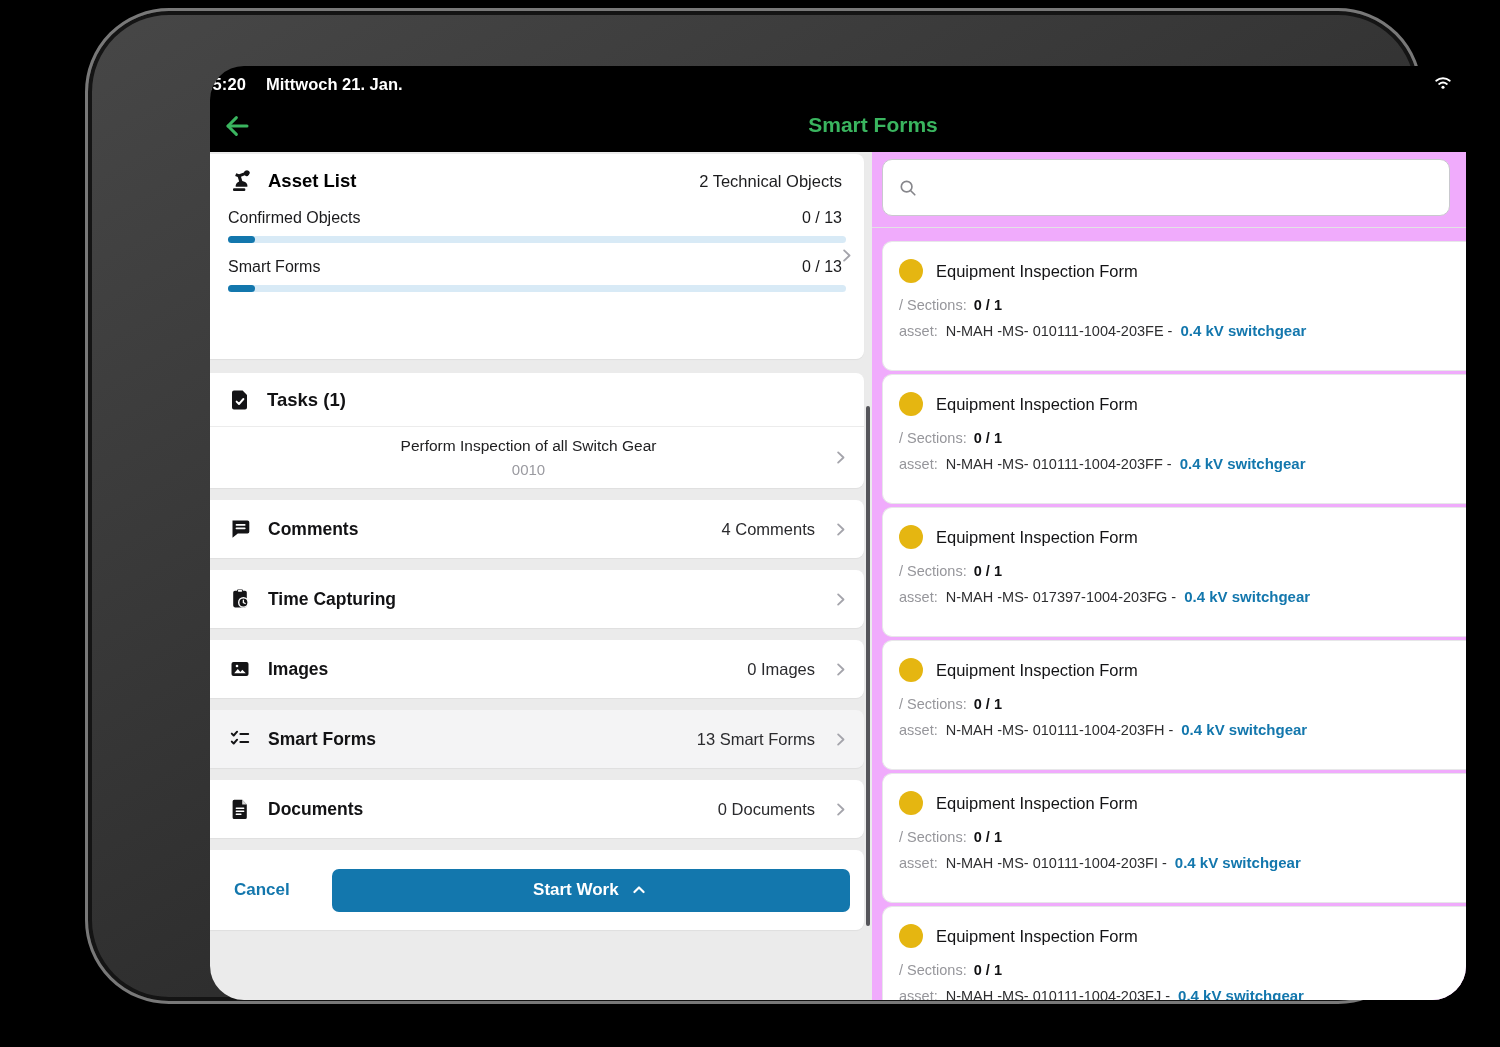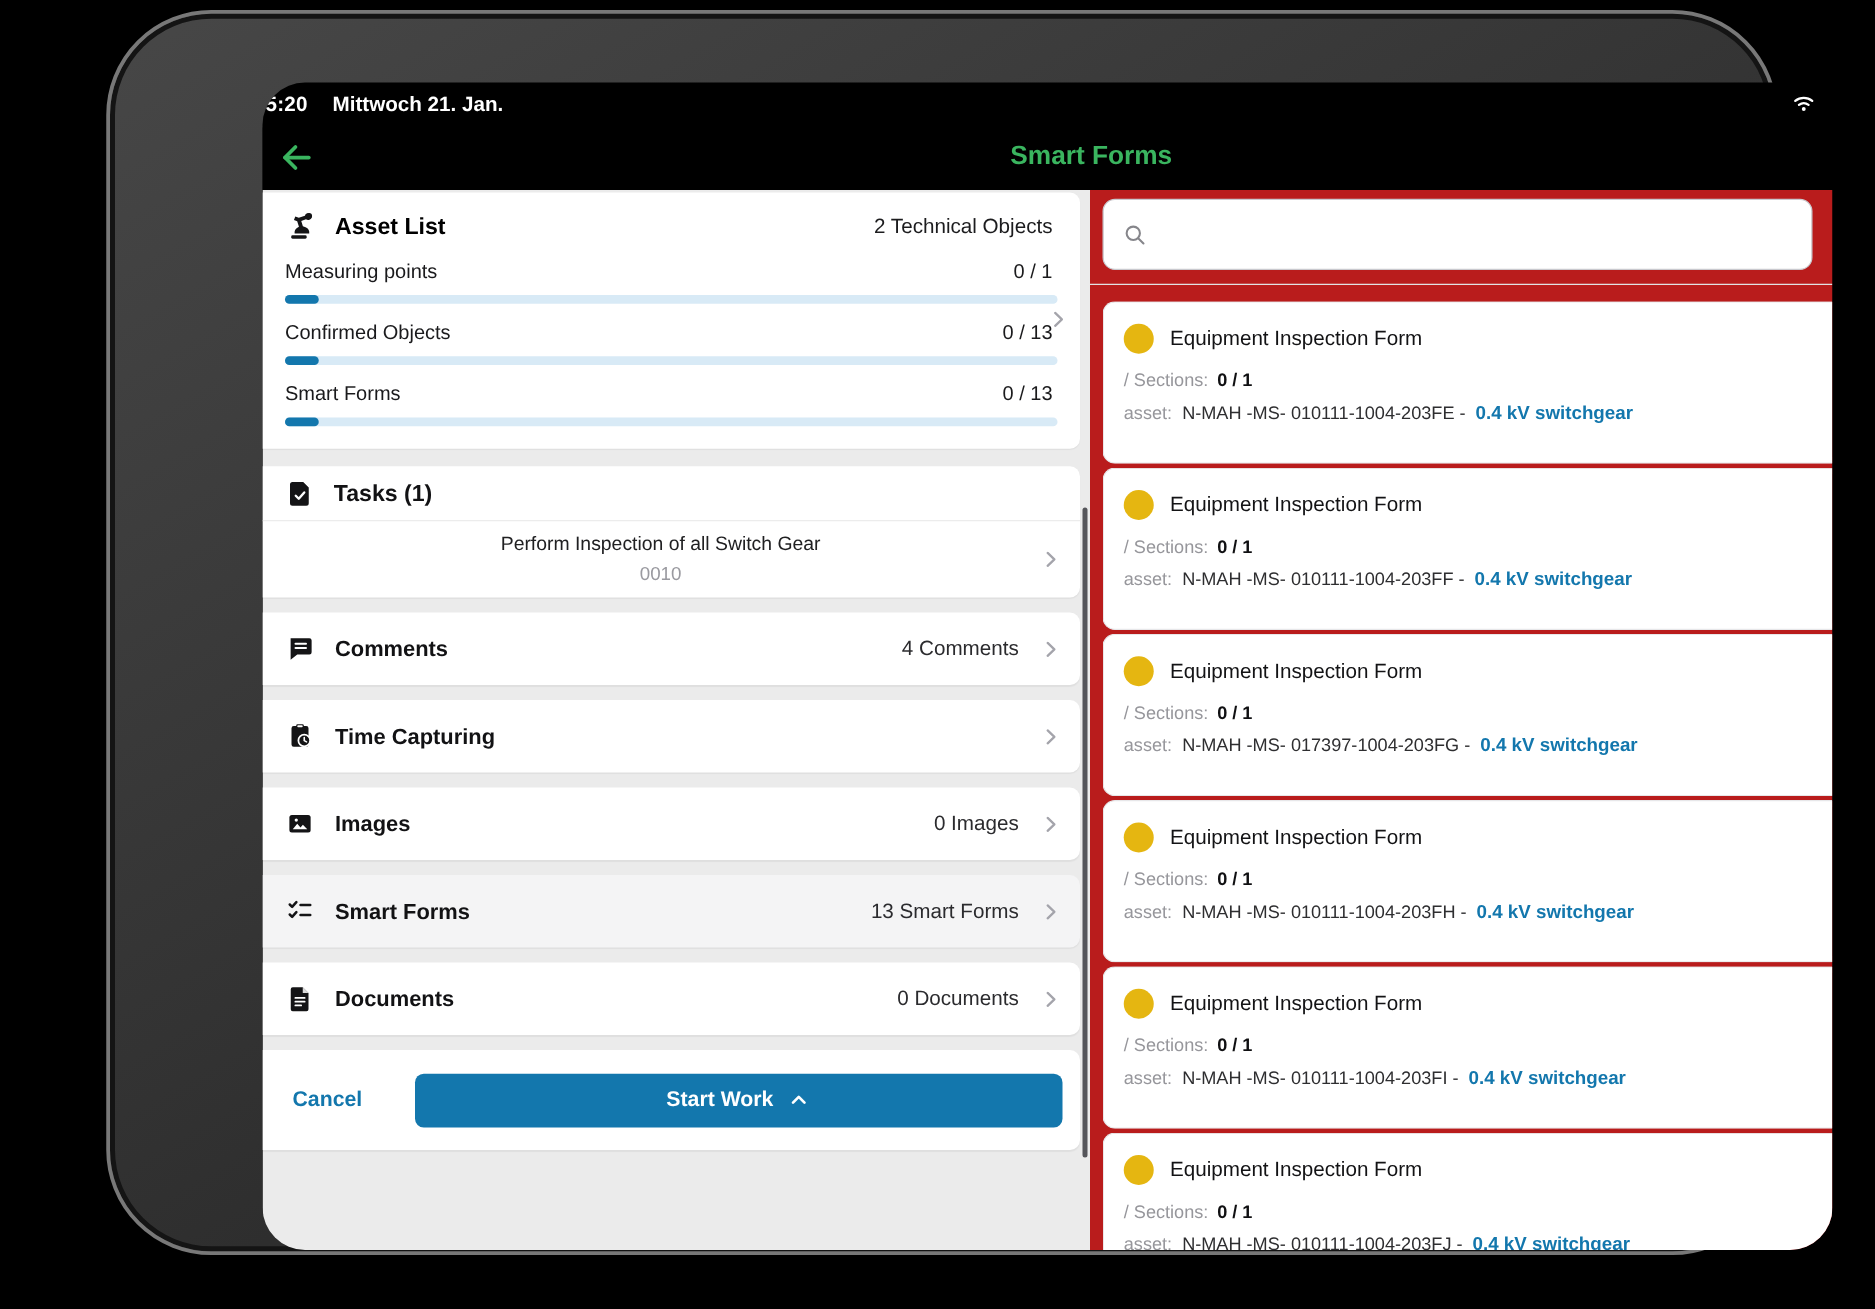--- a/index.html
+++ b/index.html
@@ -34,21 +34,21 @@
   .navbar{position:absolute;top:36px;left:0;right:0;height:50px;background:#000;}
   .back{position:absolute;left:12px;top:9px;width:30px;height:30px;cursor:pointer;}
   .back svg{width:100%;height:100%;}
   .nav-title{
     position:absolute;left:50%;top:11px;transform:translateX(calc(-50% + 35px));
     font-size:21px;font-weight:600;color:var(--green);white-space:nowrap;
   }
   
   .content{position:absolute;top:86px;left:0;right:0;bottom:0;display:flex;}
   .left{width:662px;flex:none;background:#ebebeb;position:relative;}
-  .right{flex:1;background:#b91c1c;position:relative;overflow:hidden;}
+  .right{flex:1;background:#f0abfc;position:relative;overflow:hidden;}
   .lscrollbar{position:absolute;left:656px;top:254px;width:4px;height:520px;
     background:#55555a;border-radius:2px;z-index:6;}
   
   .lcard{background:#fff;margin-right:8px;border-radius:0 8px 8px 0;position:relative;
     box-shadow:0 1px 1px rgba(0,0,0,.05);}
   .icon{display:inline-flex;align-items:center;justify-content:center;flex:none;}
   .icon svg{width:100%;height:100%;}
   .chev{width:19px;height:19px;flex:none;}
   .chev svg{width:100%;height:100%;}
   
@@ -58,21 +58,21 @@
   .asset-title{font-size:18.5px;font-weight:600;color:#000000;}
   .asset-summary{margin-left:auto;font-size:16.5px;color:#1c1c1e;padding-right:4px;}
   .pgroup{margin-top:15px;}
   .prow{display:flex;font-size:16px;color:#1a1a1c;}
   .pval{margin-left:auto;padding-right:4px;}
   .ptrack{margin-top:9px;height:7px;background:#d8eaf6;border-radius:4px;position:relative;}
   .pfill{position:absolute;left:0;top:0;height:7px;width:27px;border-radius:4px;background:var(--accent);}
   .asset-chev{position:absolute;right:8px;top:92px;}
   
   .tasks-card{margin-top:14px;}
-  .tasks-head{height:44px;display:flex;align-items:center;padding:0 18px;border-bottom:1px solid #ececec;}
+  .tasks-head{height:54px;display:flex;align-items:center;padding:0 18px;border-bottom:1px solid #ececec;}
   .tasks-head .icon{width:24px;height:24px;margin-right:15px;}
   .tasks-title{font-size:18.5px;font-weight:600;color:#121214;}
   .task-item{min-height:61px;display:flex;align-items:center;padding:7px 14px 7px 16px;cursor:pointer;text-align:center;}
   .task-text{flex:1;}
   .task-t1{font-size:15.5px;color:#202022;}
   .task-t2{font-size:15px;color:#9a9aa0;margin-top:6px;}
   
   .srow{margin-top:12px;height:58px;display:flex;align-items:center;padding:0 14px 0 18px;cursor:pointer;}
   .srow .icon{width:24px;height:24px;margin-right:16px;}
   .slabel{font-size:17.5px;font-weight:600;color:#121214;}
@@ -144,29 +144,20 @@
                 <path d="M7.1 17.4c-.3-1.9.6-3.5 2-4.3l1.2-.7-1.3-4.1-2.4-.9 1-2.6 2.6 1 4.5-1.6a2.5 2.5 0 1 1 .8 2.6l-3.5 1.3 1.2 3.9 2 .8a4.4 4.4 0 0 1 2.7 4.6z"></path>
                 <circle cx="17.8" cy="4.4" r="2.2"></circle>
               </svg>
             </span>
             <span class="asset-title">Asset List</span>
             <span class="asset-summary">2 Technical Objects</span>
           </div>
           <div>
               <div class="pgroup">
     <div class="prow">
-      <span class="plabel">Measuring points</span>
-      <span class="pval">0 / 1</span>
-    </div>
-    <div class="ptrack">
-                  <div class="pfill"></div>
-                </div>
-  </div>
-              <div class="pgroup">
-    <div class="prow">
       <span class="plabel">Confirmed Objects</span>
       <span class="pval">0 / 13</span>
     </div>
     <div class="ptrack">
                   <div class="pfill"></div>
                 </div>
   </div>
               <div class="pgroup">
     <div class="prow">
       <span class="plabel">Smart Forms</span>

